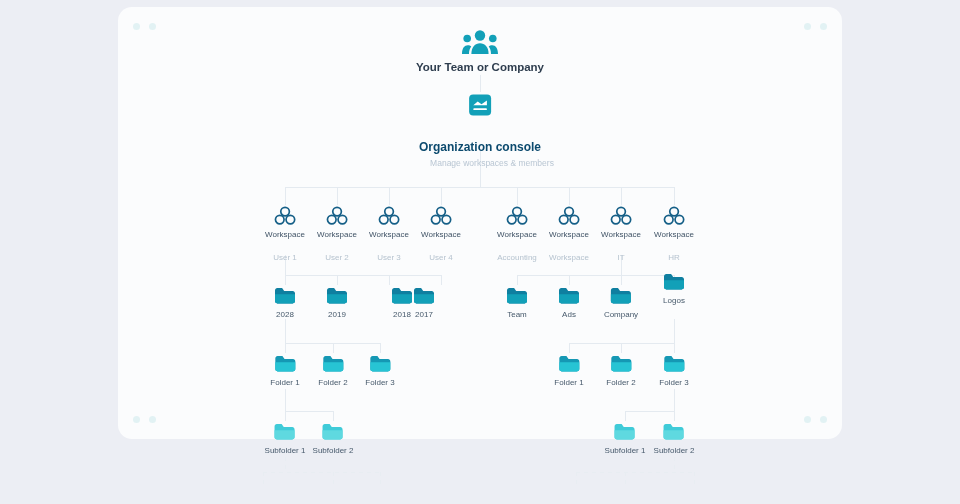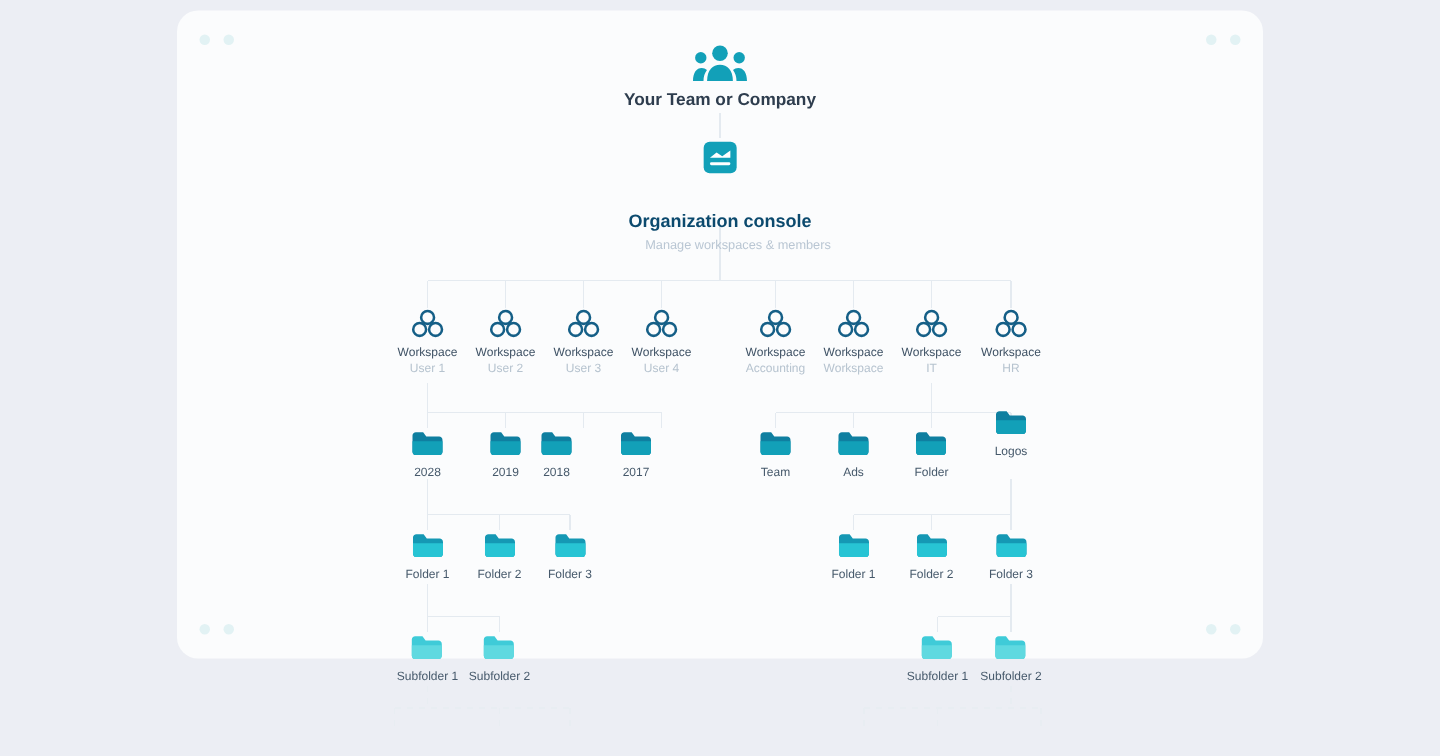--- a/index.html
+++ b/index.html
@@ -85,21 +85,21 @@
   }
   .ws-label {
     font-size: 8px;
     color: #3f5265;
     margin-top: 4px;
     white-space: nowrap;
   }
   .ws-sub {
     font-size: 8px;
     color: #b6c3cf;
-    margin-top: 2px;
+    margin-top: 14px;
     white-space: nowrap;
   }
   .folder-label {
     font-size: 8px;
     color: #46596b;
     margin-top: 5px;
     white-space: nowrap;
   }
   .subfolder-label {
     font-size: 8px;
@@ -329,21 +329,21 @@
     </div>
     <div class="node" style="left:219px; top:279px;">
       <span class="icon-wrap">
         <svg width="22" height="19" viewBox="0 0 22 19">
           <path d="M1 4.4 C1 3.1 2 2.1 3.3 2.1 L8.1 2.1 L10.2 5.0 L18.7 5.0 C20 5.0 21 6.0 21 7.3 L21 15.1 C21 16.4 20 17.4 18.7 17.4 L3.3 17.4 C2 17.4 1 16.4 1 15.1 Z" fill="#0f7fa0"></path>
           <path d="M1 8.2 L21 8.2 L21 15.1 C21 16.4 20 17.4 18.7 17.4 L3.3 17.4 C2 17.4 1 16.4 1 15.1 Z" fill="#12a0b8"></path>
         </svg>
       </span>
       <div class="folder-label">2019</div>
     </div>
-    <div class="node" style="left:253px; top:279px;">
+    <div class="node" style="left:284px; top:279px;">
       <span class="icon-wrap">
         <svg width="22" height="19" viewBox="0 0 22 19">
           <path d="M1 4.4 C1 3.1 2 2.1 3.3 2.1 L8.1 2.1 L10.2 5.0 L18.7 5.0 C20 5.0 21 6.0 21 7.3 L21 15.1 C21 16.4 20 17.4 18.7 17.4 L3.3 17.4 C2 17.4 1 16.4 1 15.1 Z" fill="#0f7fa0"></path>
           <path d="M1 8.2 L21 8.2 L21 15.1 C21 16.4 20 17.4 18.7 17.4 L3.3 17.4 C2 17.4 1 16.4 1 15.1 Z" fill="#12a0b8"></path>
         </svg>
       </span>
       <div class="folder-label">2018</div>
     </div>
     <div class="node" style="left:306px; top:279px;">
       <span class="icon-wrap">
@@ -373,21 +373,21 @@
       </span>
       <div class="folder-label">Ads</div>
     </div>
     <div class="node" style="left:503px; top:279px;">
       <span class="icon-wrap">
         <svg width="22" height="19" viewBox="0 0 22 19">
           <path d="M1 4.4 C1 3.1 2 2.1 3.3 2.1 L8.1 2.1 L10.2 5.0 L18.7 5.0 C20 5.0 21 6.0 21 7.3 L21 15.1 C21 16.4 20 17.4 18.7 17.4 L3.3 17.4 C2 17.4 1 16.4 1 15.1 Z" fill="#0f7fa0"></path>
           <path d="M1 8.2 L21 8.2 L21 15.1 C21 16.4 20 17.4 18.7 17.4 L3.3 17.4 C2 17.4 1 16.4 1 15.1 Z" fill="#12a0b8"></path>
         </svg>
       </span>
-      <div class="folder-label">Folder</div>
+      <div class="folder-label">Company</div>
     </div>
     <div class="node" style="left:556px; top:265px;">
       <span class="icon-wrap">
         <svg width="22" height="19" viewBox="0 0 22 19">
           <path d="M1 4.4 C1 3.1 2 2.1 3.3 2.1 L8.1 2.1 L10.2 5.0 L18.7 5.0 C20 5.0 21 6.0 21 7.3 L21 15.1 C21 16.4 20 17.4 18.7 17.4 L3.3 17.4 C2 17.4 1 16.4 1 15.1 Z" fill="#0f7fa0"></path>
           <path d="M1 8.2 L21 8.2 L21 15.1 C21 16.4 20 17.4 18.7 17.4 L3.3 17.4 C2 17.4 1 16.4 1 15.1 Z" fill="#12a0b8"></path>
         </svg>
       </span>
       <div class="folder-label">Logos</div>
     </div>

